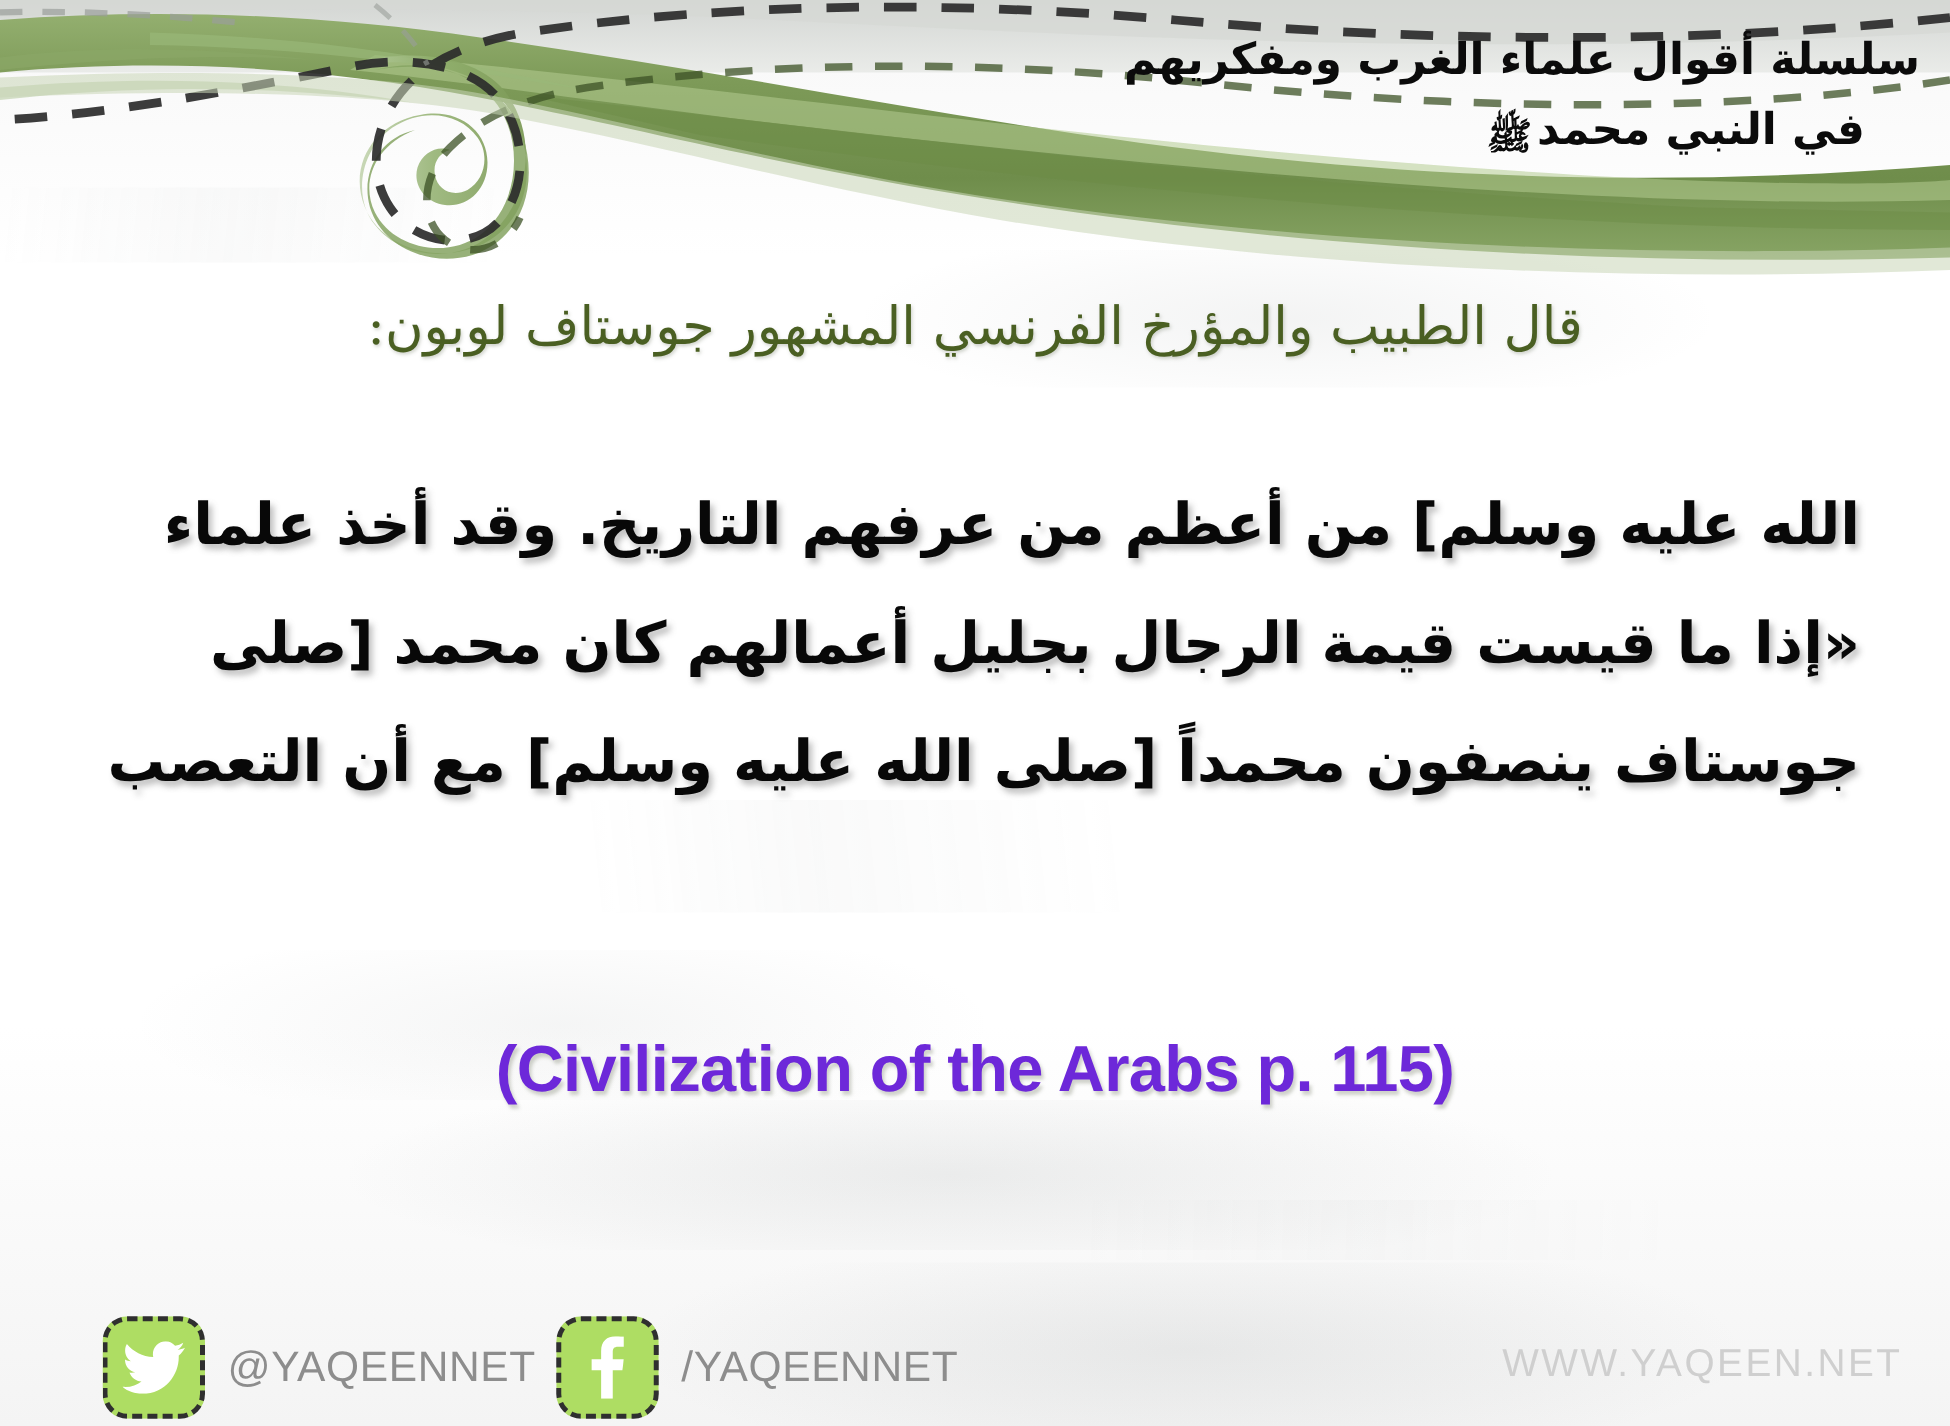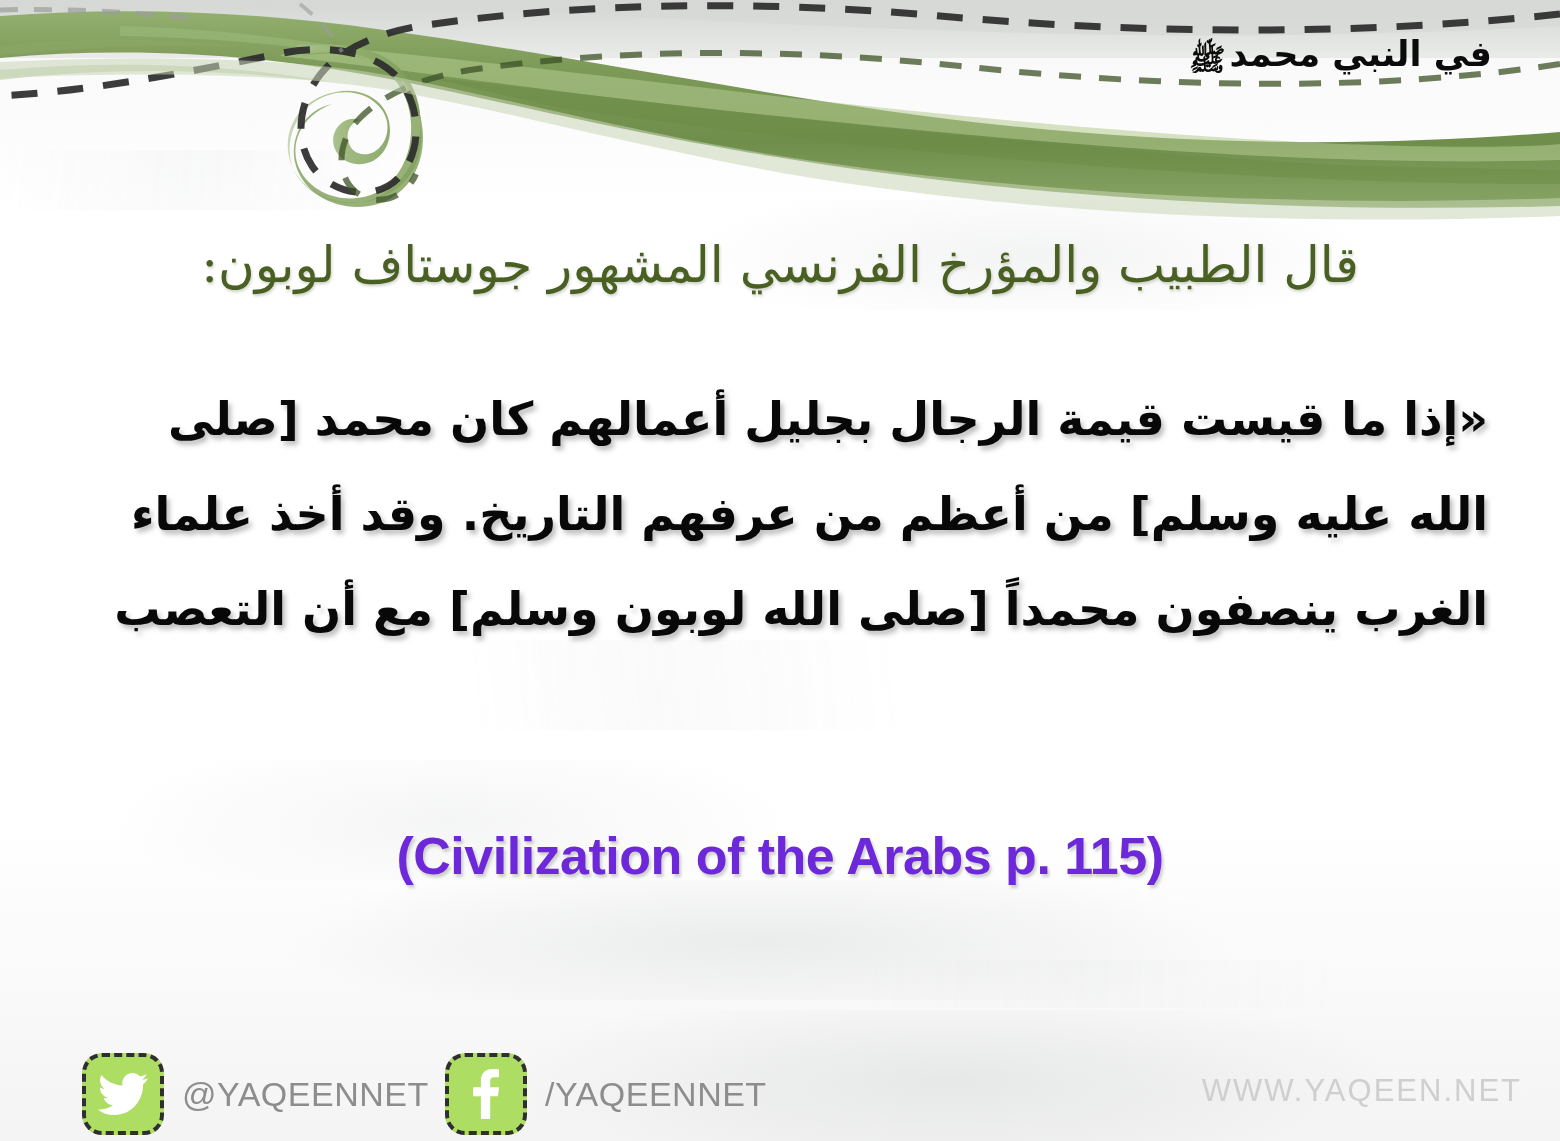--- a/index.html
+++ b/index.html
@@ -84,21 +84,21 @@
   
   .subtitle {
     position: absolute;
     top: 236px;
     left: 0;
     width: 1560px;
     text-align: center;
     direction: rtl;
     color: #4a5f22;
     font-family: "DejaVu Serif", serif;
-    font-size: 50px;
+    font-size: 42px;
     font-weight: normal;
     letter-spacing: -1px;
     text-shadow: 1px 2px 3px rgba(120,130,110,.35);
     white-space: nowrap;
   }
 
   
   .quote {
     position: absolute;
     top: 372px;
@@ -268,37 +268,38 @@
 
       <path d="M0,10 C60,8 130,12 190,18" fill="none" stroke="#9a9e9a" stroke-width="5" stroke-dasharray="18 16" opacity=".7"></path>
       <path d="M300,4 C320,20 334,36 342,52" fill="none" stroke="#9a9e9a" stroke-width="4" stroke-dasharray="16 14" opacity=".6"></path>
 
       <path d="M1560,198 C1290,208 1010,192 780,156 C620,130 490,94 380,74
                C300,60 170,54 0,62 L0,78 C180,70 310,76 400,92
                C520,114 650,150 800,176 C1040,216 1320,226 1560,216 Z" fill="#c8d6b6" opacity=".55"></path>
     </svg>
 
     <div class="header-text">
+      <div class="header-line1">سلسلة أقوال علماء الغرب ومفكريهم</div>
       <div class="header-line2">
         <span>في النبي محمد</span><span class="pbuh">ﷺ</span>
       </div>
     </div>
   </div>
 
   <div class="subtitle">قال الطبيب والمؤرخ الفرنسي المشهور جوستاف لوبون:</div>
 
   <div class="quote">
     <span class="ln justified">
+      <span>الله عليه وسلم] من أعظم من عرفهم التاريخ. وقد أخذ علماء</span>
+    </span>
+    <span class="ln justified">
       <span>«إذا ما قيست قيمة الرجال بجليل أعمالهم كان محمد [صلى</span>
     </span>
     <span class="ln justified">
-      <span>الله عليه وسلم] من أعظم من عرفهم التاريخ. وقد أخذ علماء</span>
-    </span>
-    <span class="ln justified">
-      <span>الغرب ينصفون محمداً [صلى الله لوبون وسلم] مع أن التعصب</span>
+      <span>جوستاف ينصفون محمداً [صلى الله عليه وسلم] مع أن التعصب</span>
     </span>
   </div>
 
   <div class="citation">(Civilization of the Arabs p. 115)</div>
 
   <div class="footer">
 
     <div class="social social-tw">
       <div class="soc-icon">
         <svg width="50" height="42" viewBox="0 0 50 42" xmlns="http://www.w3.org/2000/svg" aria-hidden="true">

